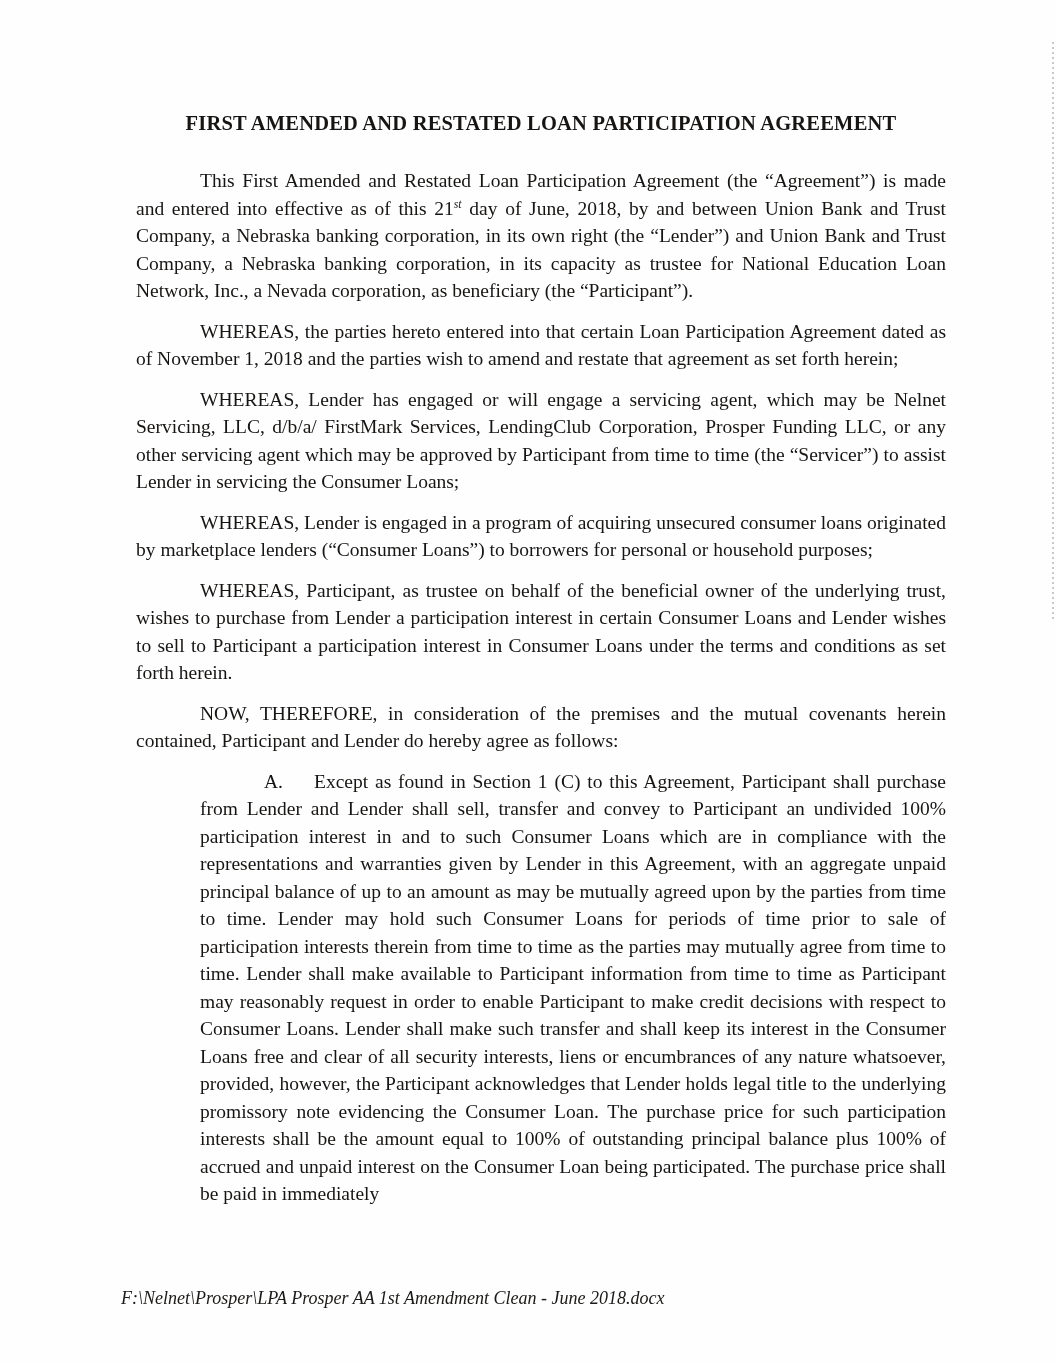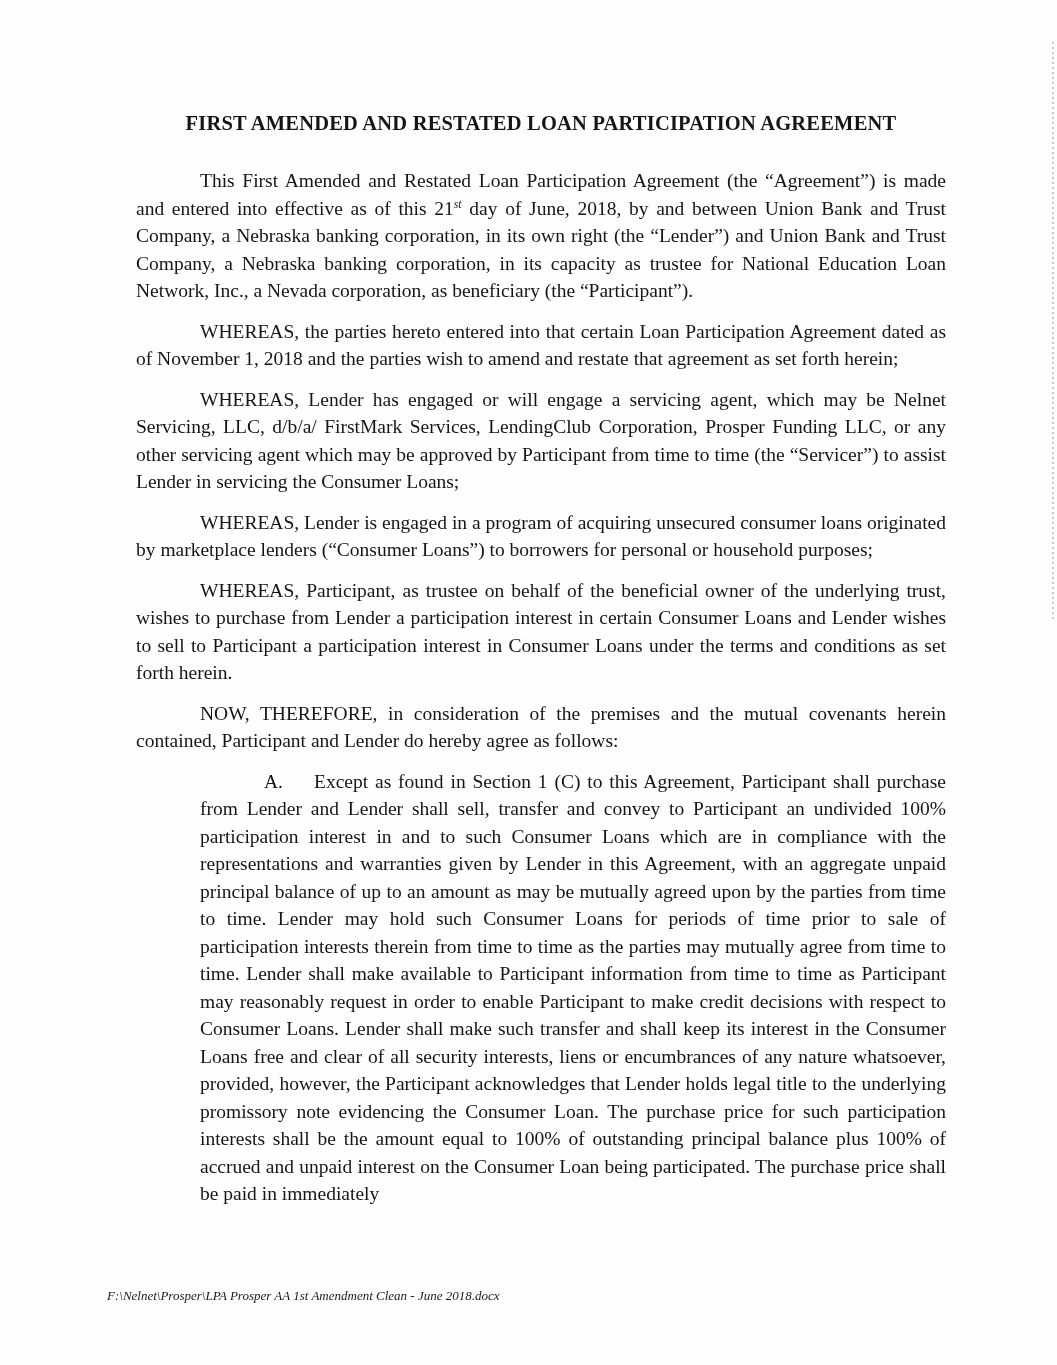--- a/index.html
+++ b/index.html
@@ -60,23 +60,23 @@
   .para sup {
     font-size: 0.6em;
     vertical-align: baseline;
     position: relative;
     top: -0.55em;
     line-height: 0;
     font-style: italic;
   }
   .footer {
     position: absolute;
-    left: 107px;
+    left: 121px;
     top: 1288px;
-    font-size: 13px;
+    font-size: 18px;
     font-style: italic;
     color: #1c1a18;
     white-space: nowrap;
   }
   .scan-artifact-line {
     position: absolute;
     right: 3px;
     top: 42px;
     width: 2px;
     height: 580px;

